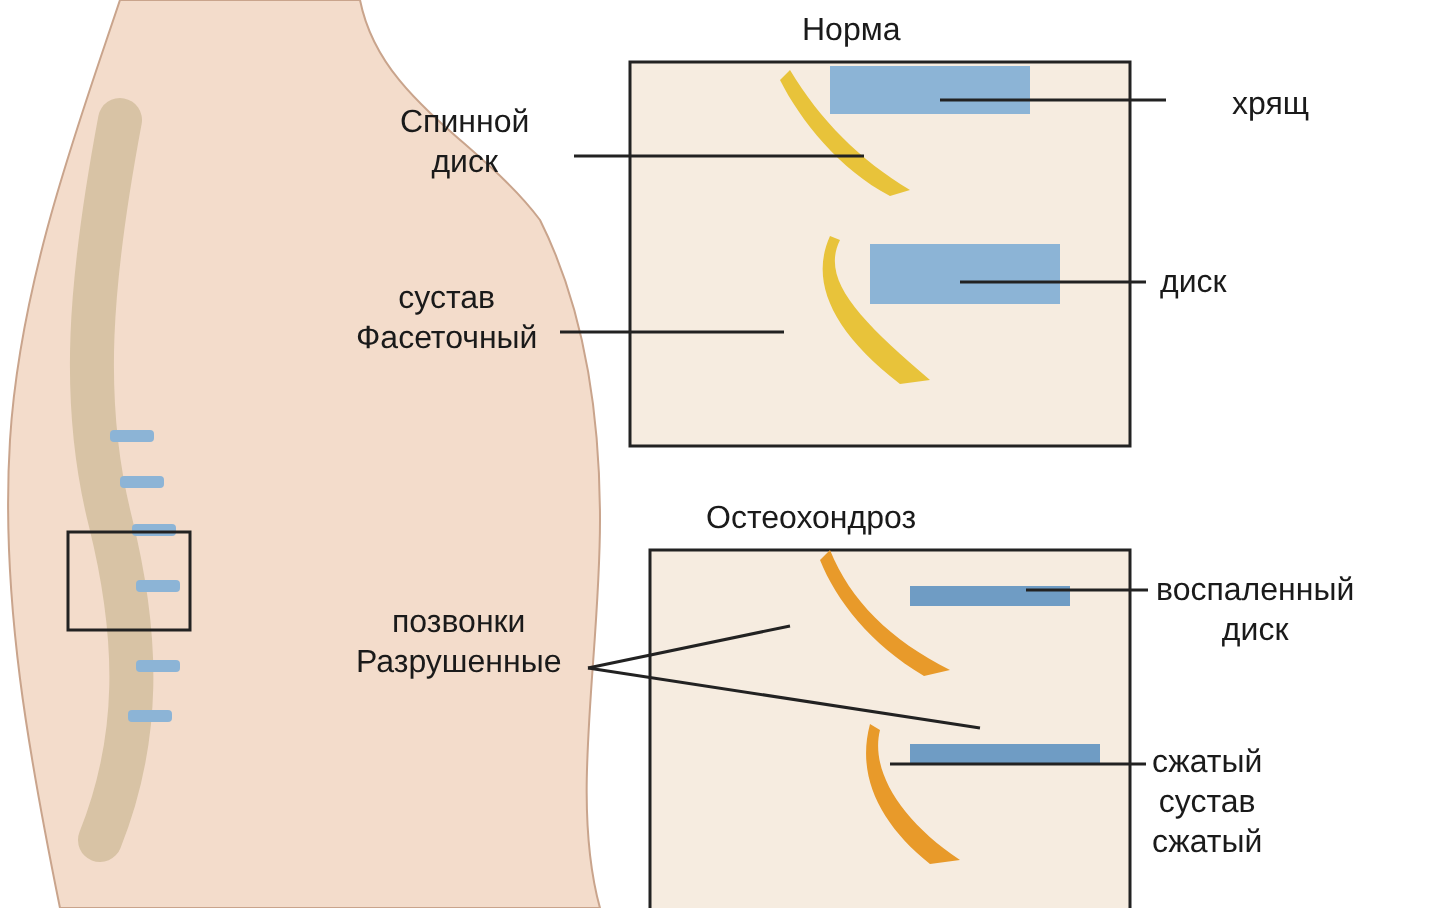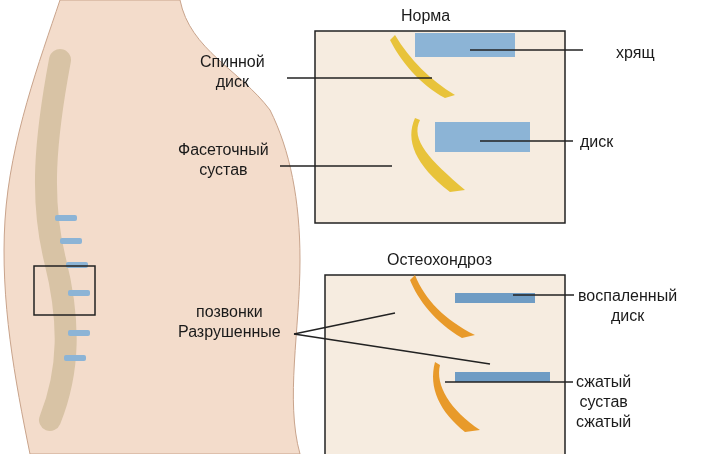--- a/index.html
+++ b/index.html
@@ -44,29 +44,29 @@
     <line x1="470" y1="50" x2="583" y2="50"></line>
     <line x1="480" y1="141" x2="573" y2="141"></line>
     <line x1="294" y1="334" x2="395" y2="313"></line>
     <line x1="294" y1="334" x2="490" y2="364"></line>
     <line x1="513" y1="295" x2="574" y2="295"></line>
     <line x1="445" y1="382" x2="573" y2="382"></line>
   </g>
 </svg>
 
 <div class="title" style="left:401px;top:6px;">Норма</div>
-<div class="title" style="left:387px;top:250px;text-align:center;">Остеохондроз</div>
+<div class="title" style="left:353px;top:250px;text-align:center;">Остеохондроз</div>
 
 <div class="lbl" style="left:200px;top:52px;">
   <div>Спинной</div>
   <div>диск</div>
 </div>
 <div class="lbl" style="left:178px;top:140px;">
+  <div>сустав</div>
   <div>Фасеточный</div>
-  <div>сустав</div>
 </div>
 <div class="lbl" style="left:588px;top:43px;margin-left:28px;">хрящ</div>
 <div class="lbl" style="left:580px;top:132px;">диск</div>
 
 <div class="lbl" style="left:178px;top:302px;">
   <div>позвонки</div>
   <div>Разрушенные</div>
 </div>
 <div class="lbl" style="left:578px;top:286px;text-align:center;">
   <div>воспаленный</div>

